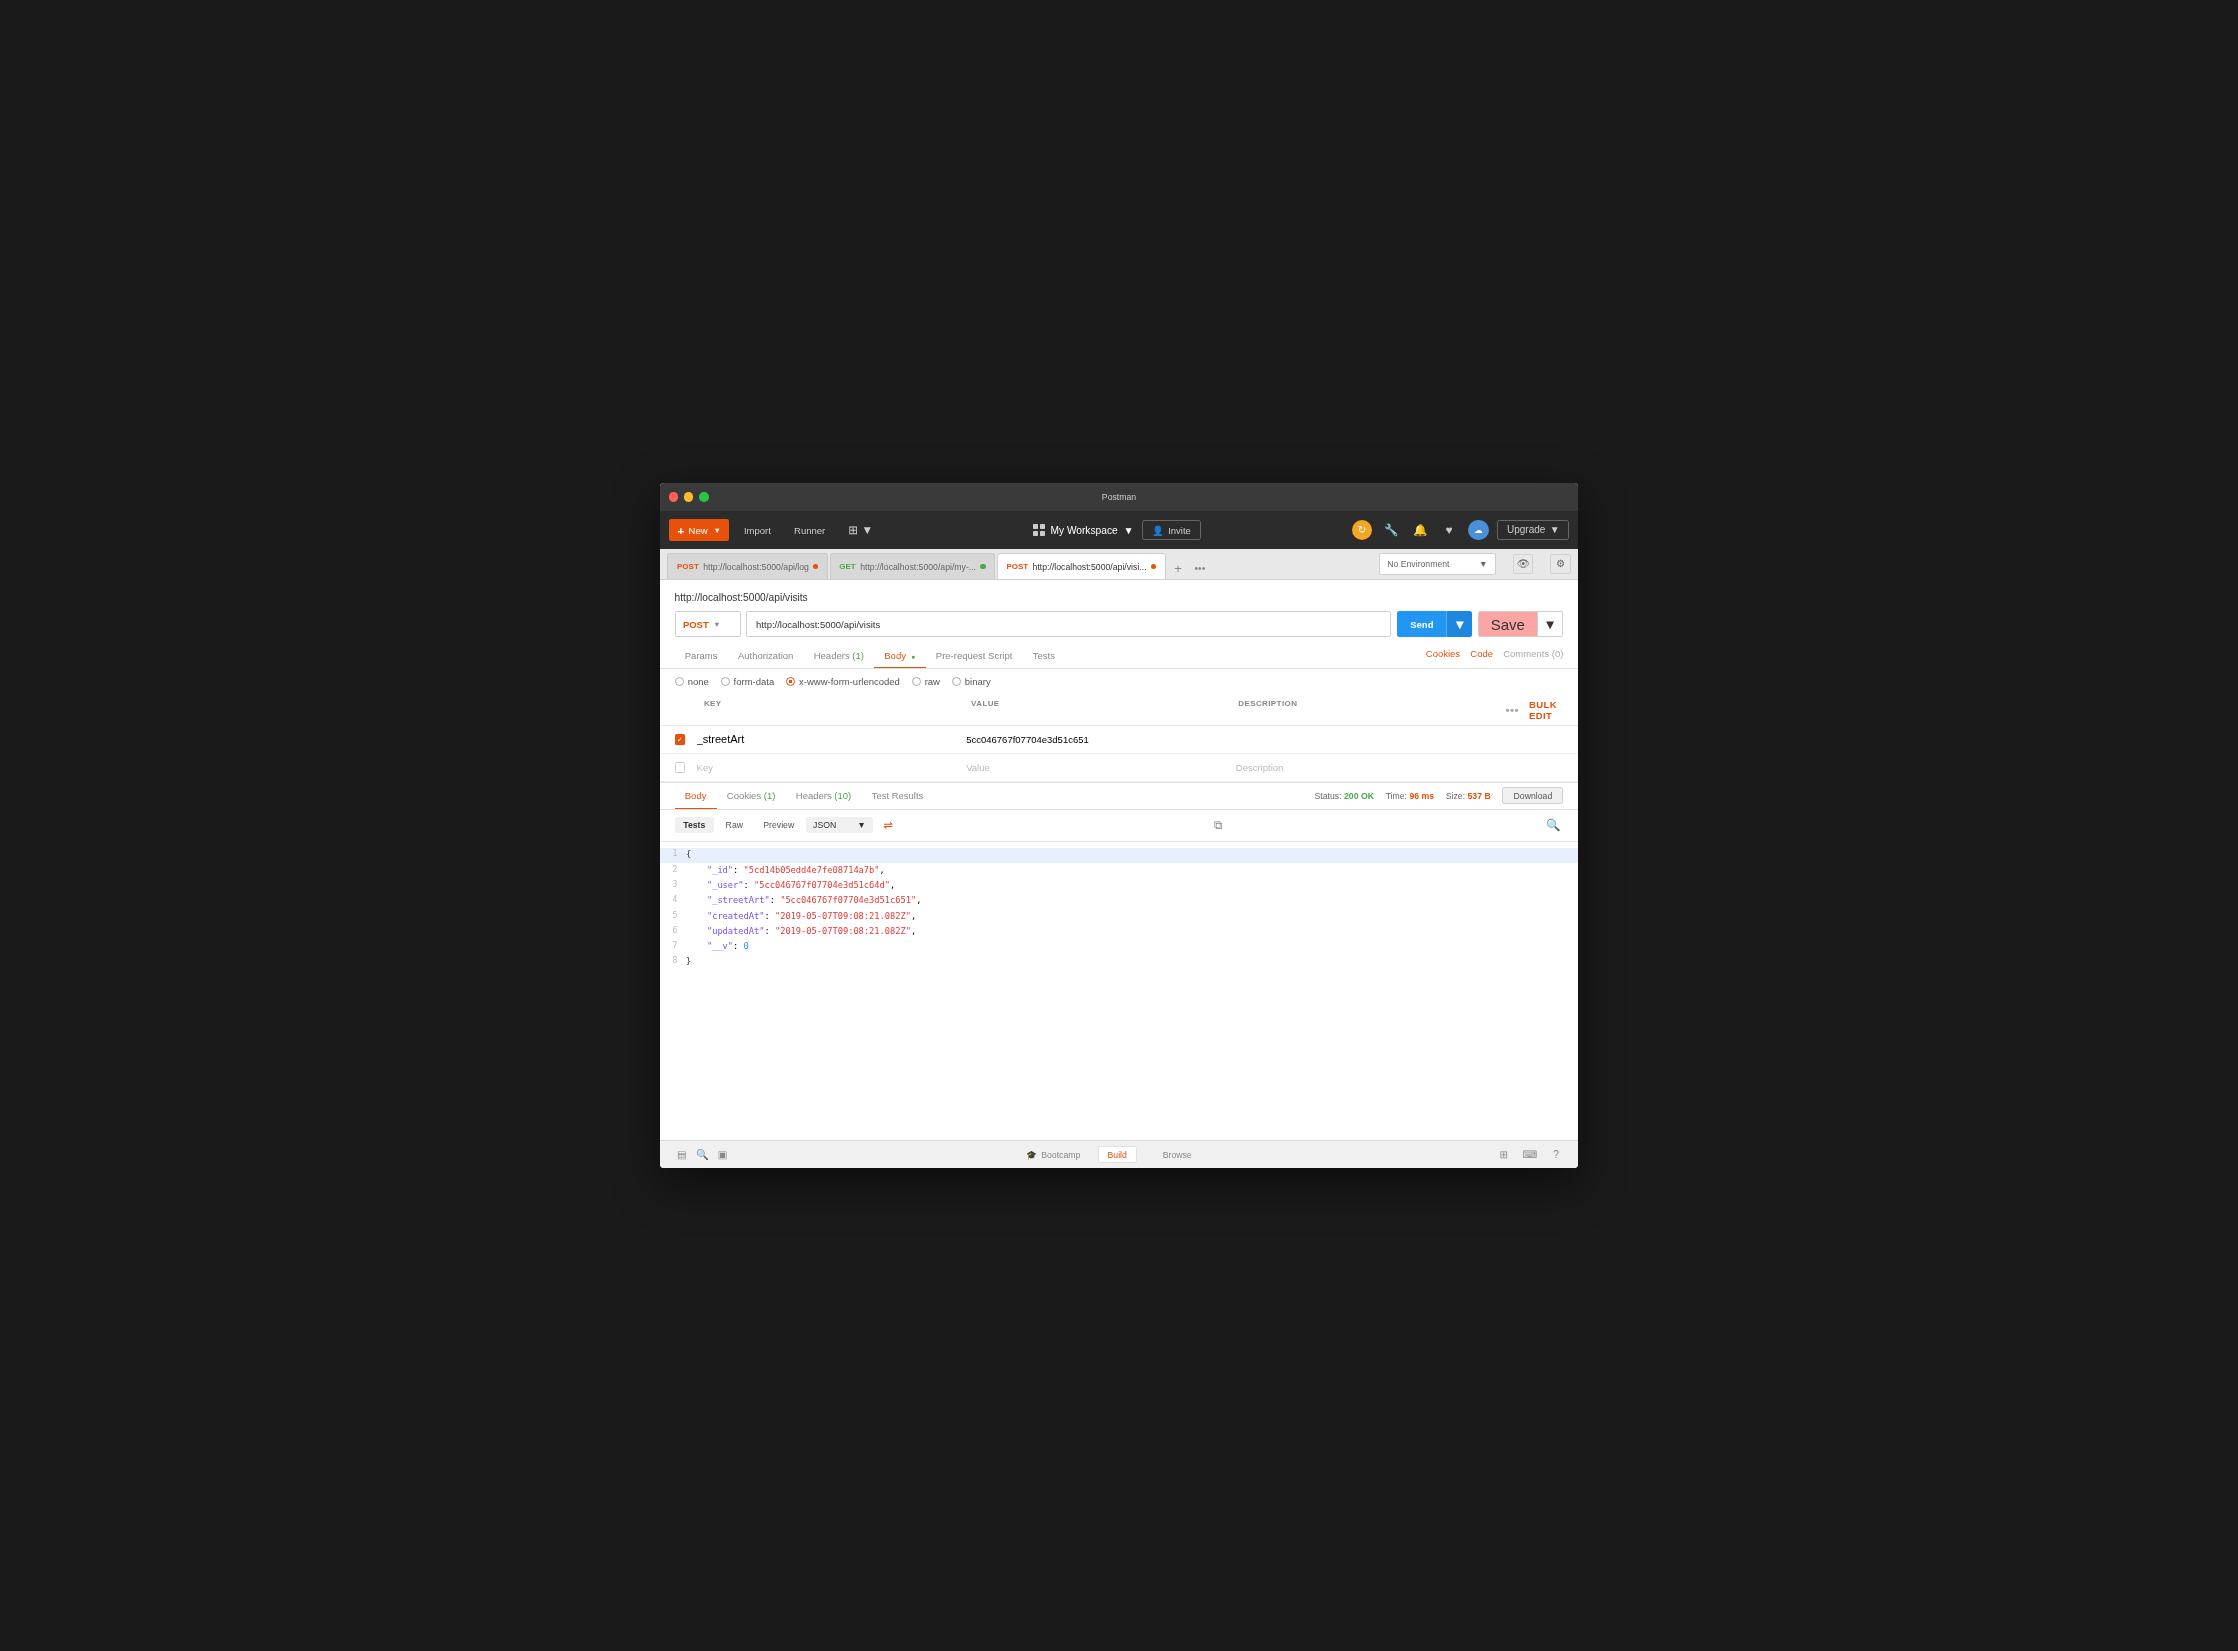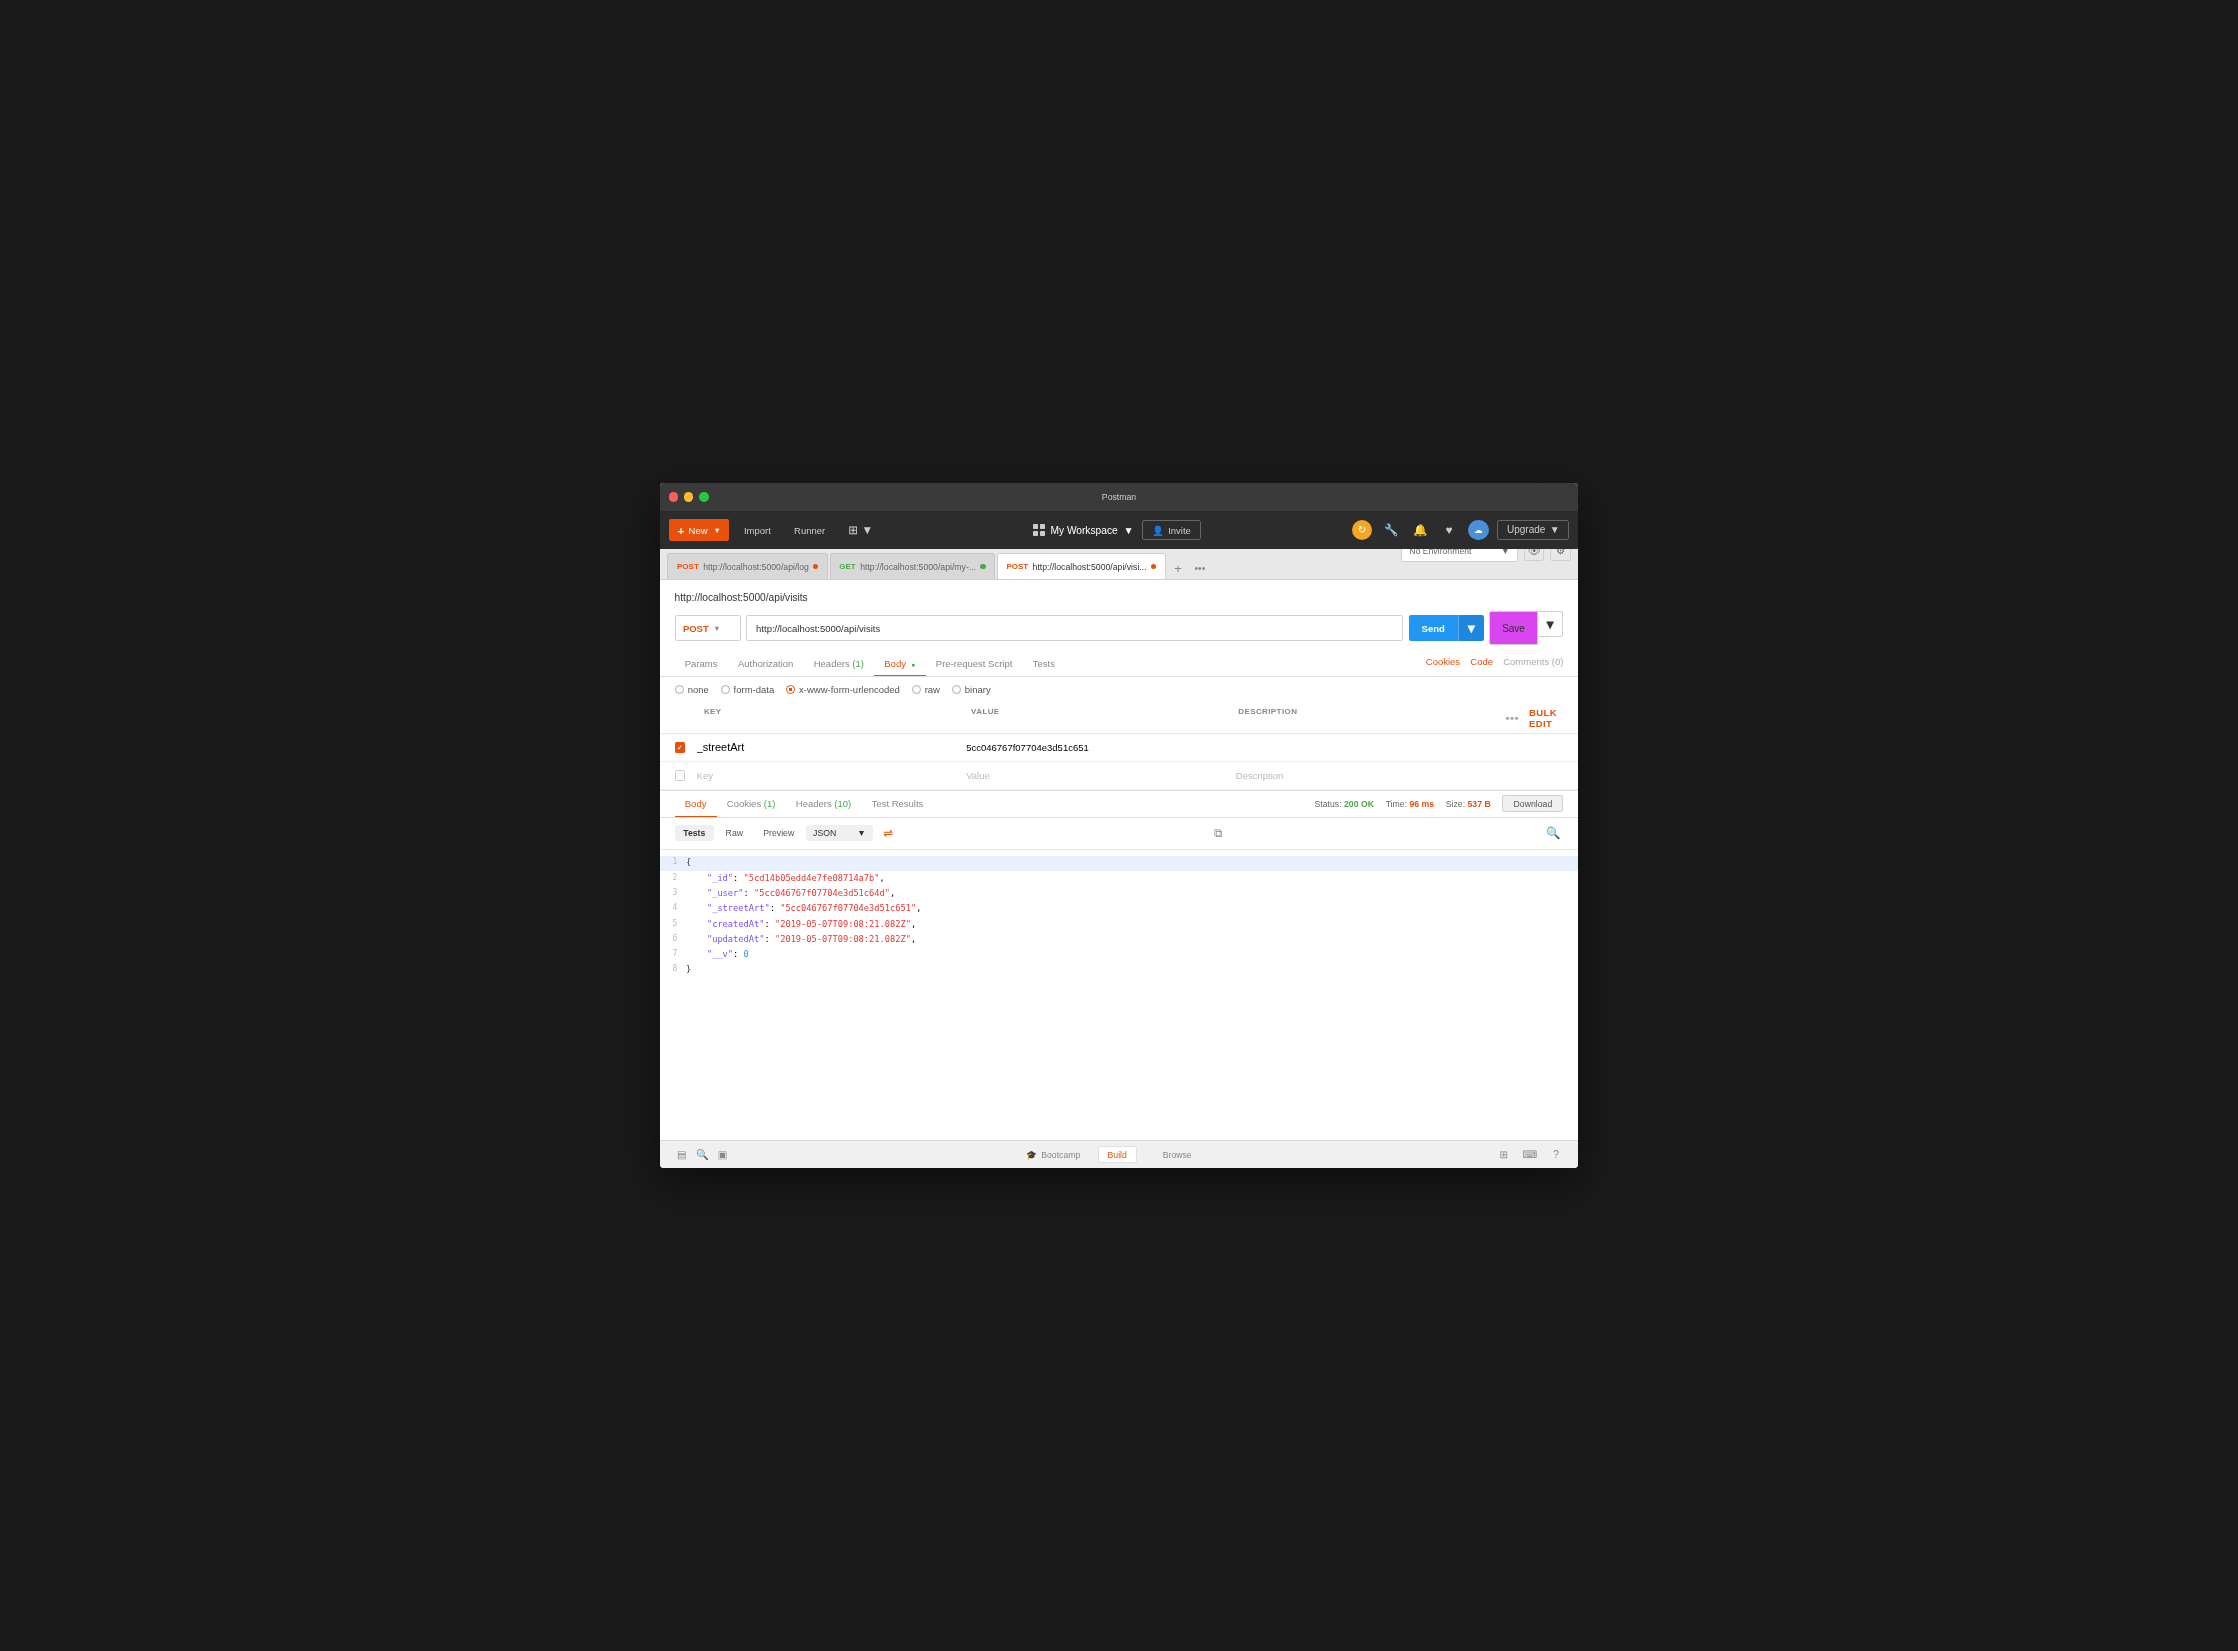--- a/index.html
+++ b/index.html
@@ -217,22 +217,22 @@
       border: none;
       font-size: 13px;
       color: #888;
       cursor: pointer;
       display: flex; align-items: center; justify-content: center;
     }
     .env-selector {
       margin-left: auto;
       display: flex;
       align-items: center;
-      gap: 6px;
-      padding-bottom: 17px;
+      gap: 17px;
+      padding-bottom: 4px;
     }
     .env-dropdown {
       height: 22px;
       padding: 0 7.3px;
       border: 0.7px solid #d0d0d0;
       border-radius: 2.2px;
       background: white;
       font-size: 8.7px;
       color: #666;
       min-width: 117px;
@@ -307,27 +307,27 @@
       height: 26px;
       background: #1e87e0;
       color: white;
       border: none;
       border-radius: 0 2.2px 2.2px 0;
       padding: 0 5.8px;
       cursor: pointer;
       border-left: 0.7px solid rgba(255,255,255,0.3);
     }
     .btn-save {
-      height: 34px;
-      background: #d946ef;
+      height: 26px;
+      background: #fca5a5;
       color: #333;
       border: 0.7px solid #d0d0d0;
       border-radius: 2.2px 0 0 2.2px;
       padding: 0 11.7px;
-      font-size: 10px;
+      font-size: 15px;
       cursor: pointer;
     }
     .btn-save-dropdown {
       height: 26px;
       background: white;
       color: #333;
       border: 0.7px solid #d0d0d0;
       border-left: none;
       border-radius: 0 2.2px 2.2px 0;
       padding: 0 5.8px;

